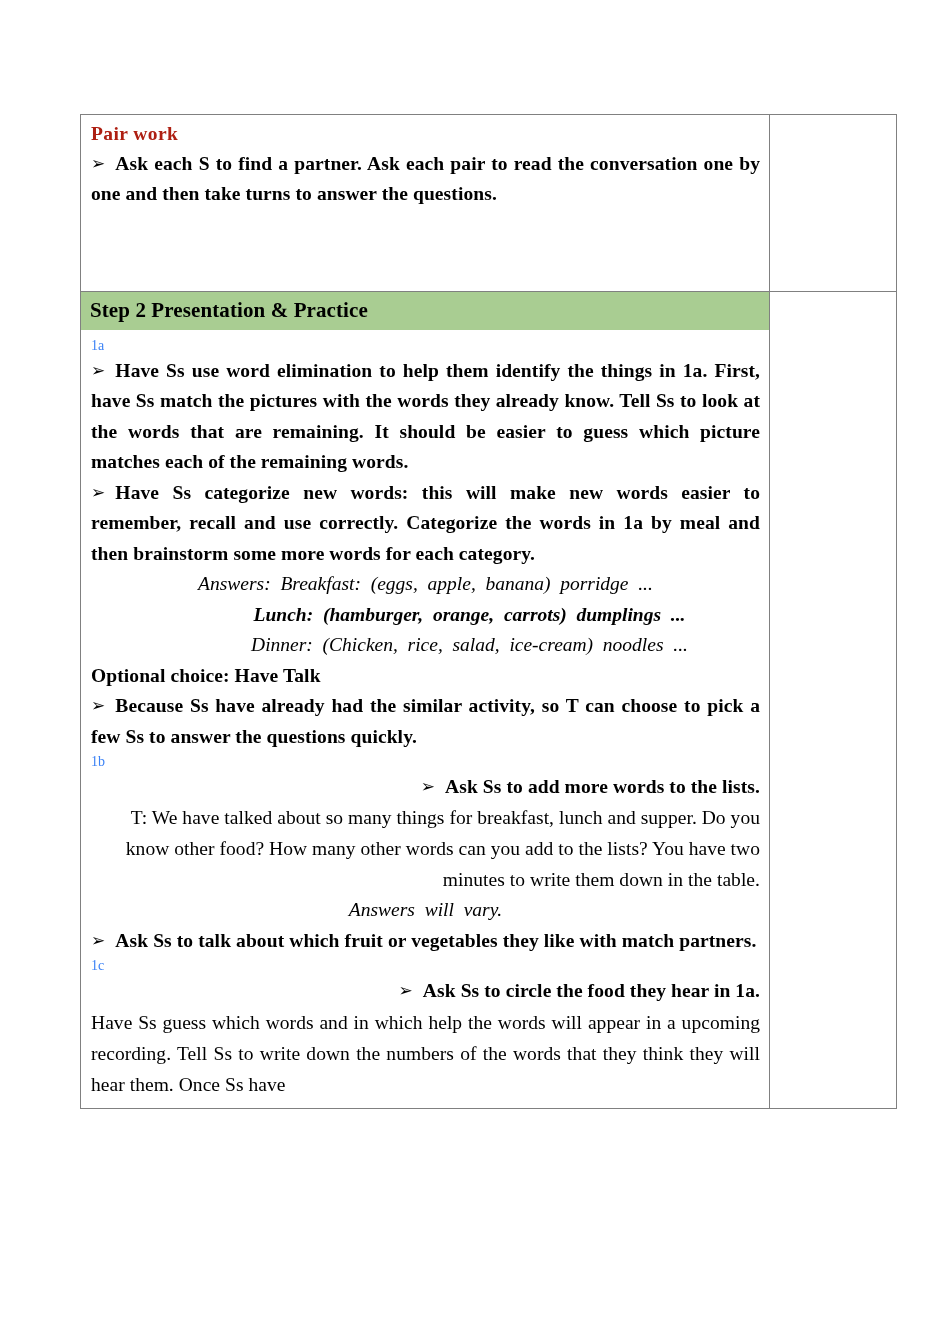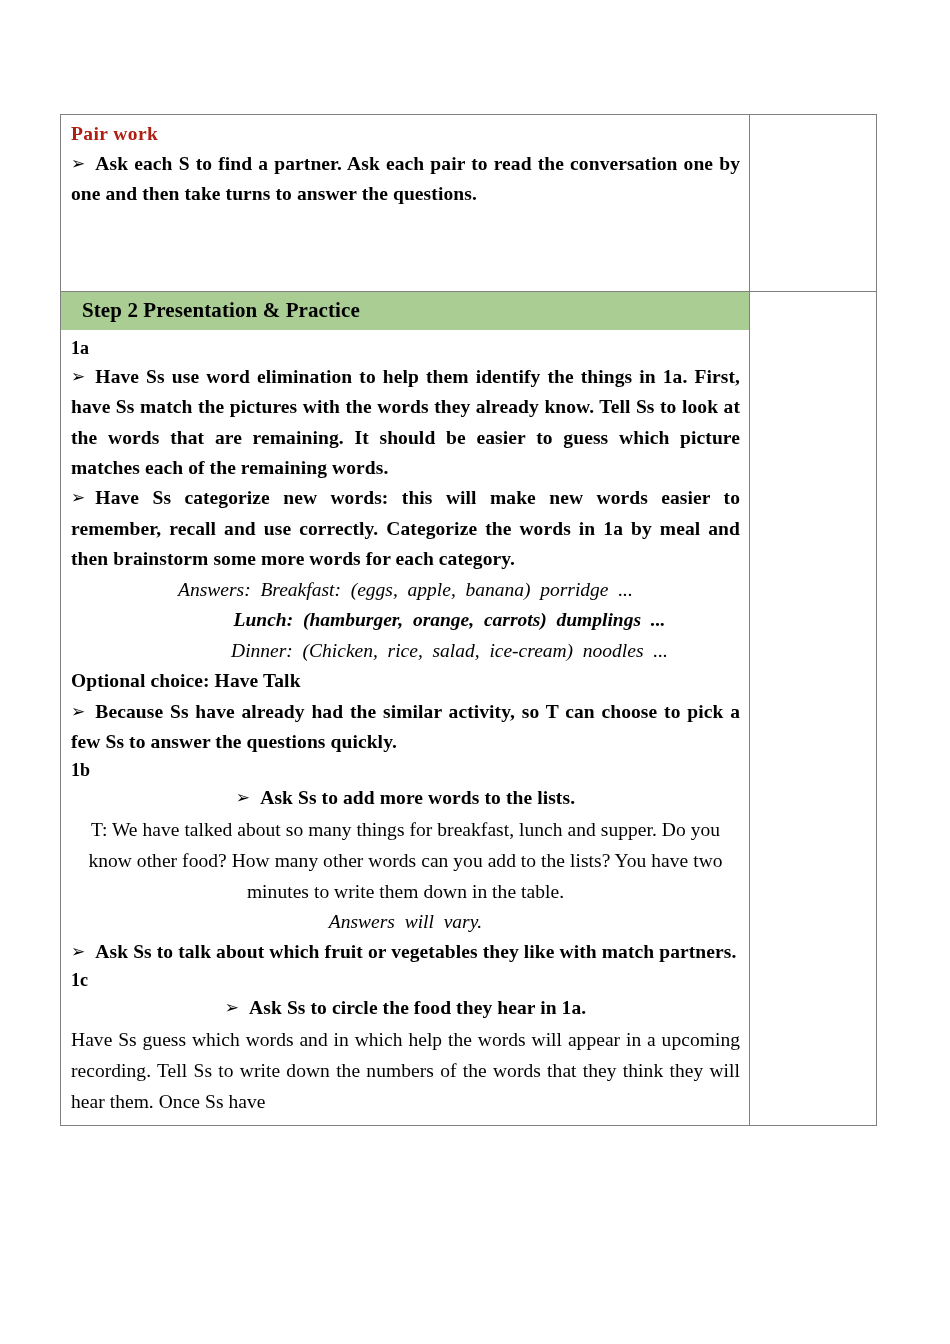--- a/index.html
+++ b/index.html
@@ -19,21 +19,21 @@
   .page {
     position: absolute;
     left: 0; top: 0;
     width: 950px; height: 1344px;
     background: #ffffff;
   }
 
   
   .lesson-table {
     position: absolute;
-    left: 60px;
+    left: 80px;
     top: 114px;
     width: 816px;
     border-collapse: collapse;
     table-layout: fixed;
   }
   .lesson-table td {
     border: 1px solid #808080;
     vertical-align: top;
     padding: 0;
   }
@@ -47,23 +47,23 @@
   
   .heading-red {
     color: #AE1F12;
     font-weight: bold;
     font-size: 19.5px;
     line-height: 1.36;
     margin: 0 0 1px 0;
     letter-spacing: 0.4px;
   }
   .label-red {
-    color: #000000;
-    font-weight: bold;
-    font-size: 18px;
+    color: #3b82f6;
+    font-weight: normal;
+    font-size: 14px;
     line-height: 1.42;
     margin: 0;
   }
 
   .para-bold {
     font-weight: bold;
     font-size: 19.5px;
     line-height: 1.56;
     margin: 0;
     text-align: justify;
@@ -72,21 +72,21 @@
   }
 
   .para-plain {
     font-weight: normal;
     font-size: 19.5px;
     line-height: 1.59;
     margin: 0;
     text-align: justify;
     letter-spacing: 0.05px;
   }
-  .para-plain.noj { text-align: center; }
+  .para-plain.noj { text-align: right; }
 
   .para-italic {
     font-style: italic;
     font-size: 19.5px;
     line-height: 1.57;
     margin: 0;
     text-align: center;
     white-space: pre-wrap;
   }
 
@@ -97,21 +97,21 @@
     line-height: 1;
     margin-right: 10px;
     display: inline-block;
     transform: translateY(-1px);
   }
 
   
   .step-banner {
     background: #A9CD92;
     border: none;
-    padding: 5px 0 6px 21px;
+    padding: 5px 0 6px 9px;
   }
   .step-banner-text {
     font-weight: bold;
     font-size: 21px;
     line-height: 1.28;
     color: #000000;
     margin: 0;
     letter-spacing: 0.1px;
   }
   .banner-cell {
@@ -162,31 +162,31 @@
             <p class="para-italic" style="padding-left:0;">Answers:  Breakfast:  (eggs,  apple,  banana)  porridge  ...</p>
             <p class="para-italic" style="padding-left:88px;font-weight:bold;">Lunch:  (hamburger,  orange,  carrots)  dumplings  ...</p>
             <p class="para-italic" style="padding-left:88px;">Dinner:  (Chicken,  rice,  salad,  ice-cream)  noodles  ...</p>
 
             <p class="para-bold" style="text-align:left;">Optional choice:  Have  Talk</p>
 
             <p class="para-bold"><span class="bullet">➢</span><span>Because Ss have already had the similar activity, so T can choose to pick a few Ss to answer the questions quickly.</span></p>
 
             <p class="label-red">1b</p>
 
-            <p class="para-bold" style="text-align:center;"><span class="bullet">➢</span><span>Ask Ss to add more words to the lists.</span></p>
+            <p class="para-bold" style="text-align:right;"><span class="bullet">➢</span><span>Ask Ss to add more words to the lists.</span></p>
 
             <p class="para-plain noj">T: We have talked about so many things for breakfast, lunch and supper. Do you know other food? How many other words can you add to the lists? You have two minutes to write them down in the table.</p>
 
             <p class="para-italic">Answers  will  vary.</p>
 
             <p class="para-bold"><span class="bullet">➢</span><span>Ask Ss to talk about which fruit or vegetables they like with match partners.</span></p>
 
             <p class="label-red">1c</p>
 
-            <p class="para-bold" style="text-align:center;"><span class="bullet">➢</span><span>Ask Ss to circle the food they hear in 1a.</span></p>
+            <p class="para-bold" style="text-align:right;"><span class="bullet">➢</span><span>Ask Ss to circle the food they hear in 1a.</span></p>
 
             <p class="para-plain">Have Ss guess which words and in which help the words will appear in a upcoming recording. Tell Ss to write down the numbers of the words that they think they will hear them. Once Ss have</p>
 
           </div>
         </td>
         <td class="side-cell"></td>
       </tr>
 
     </tbody>
   </table>

